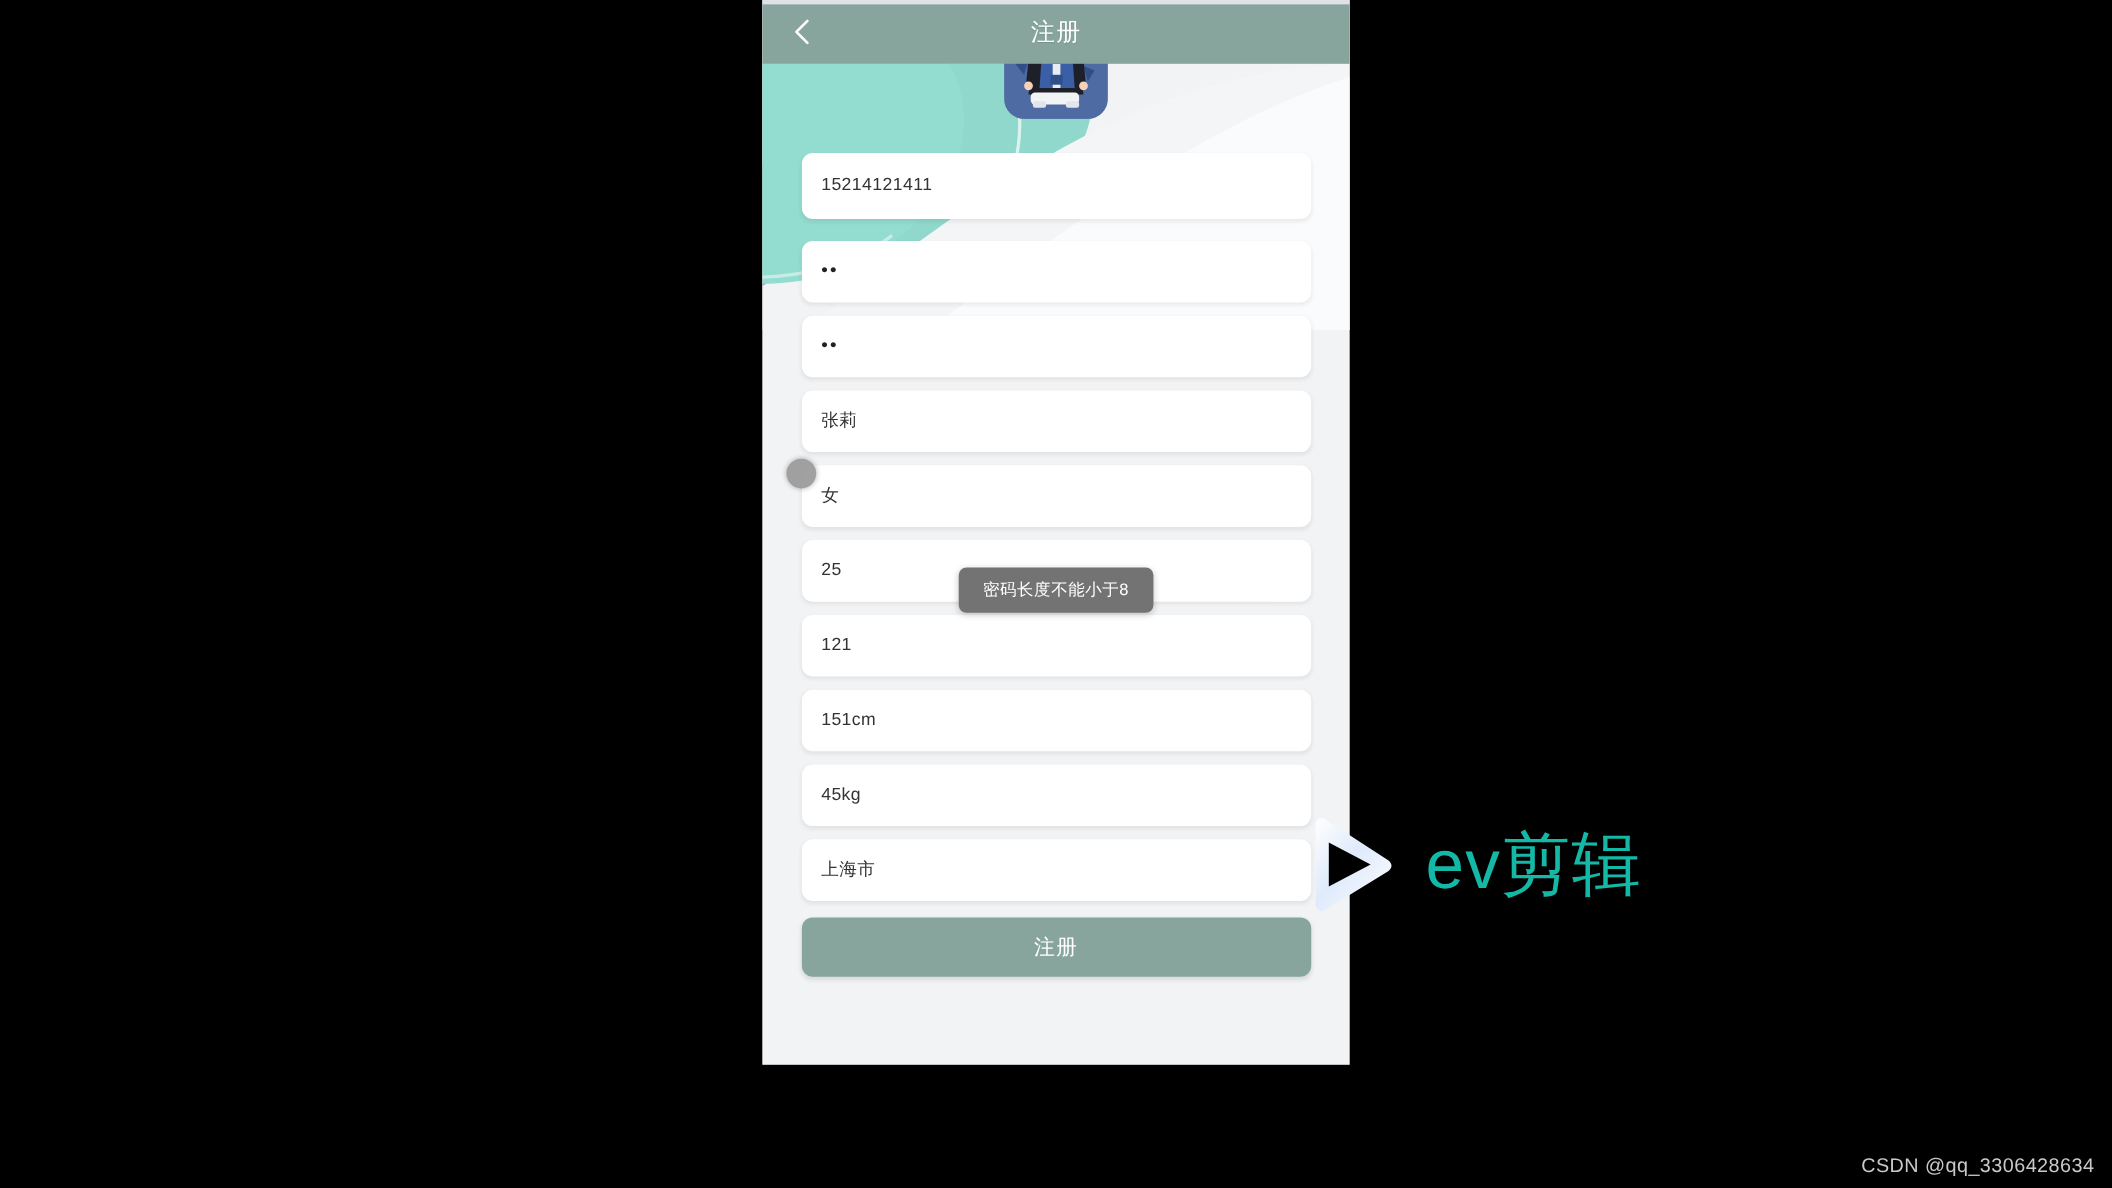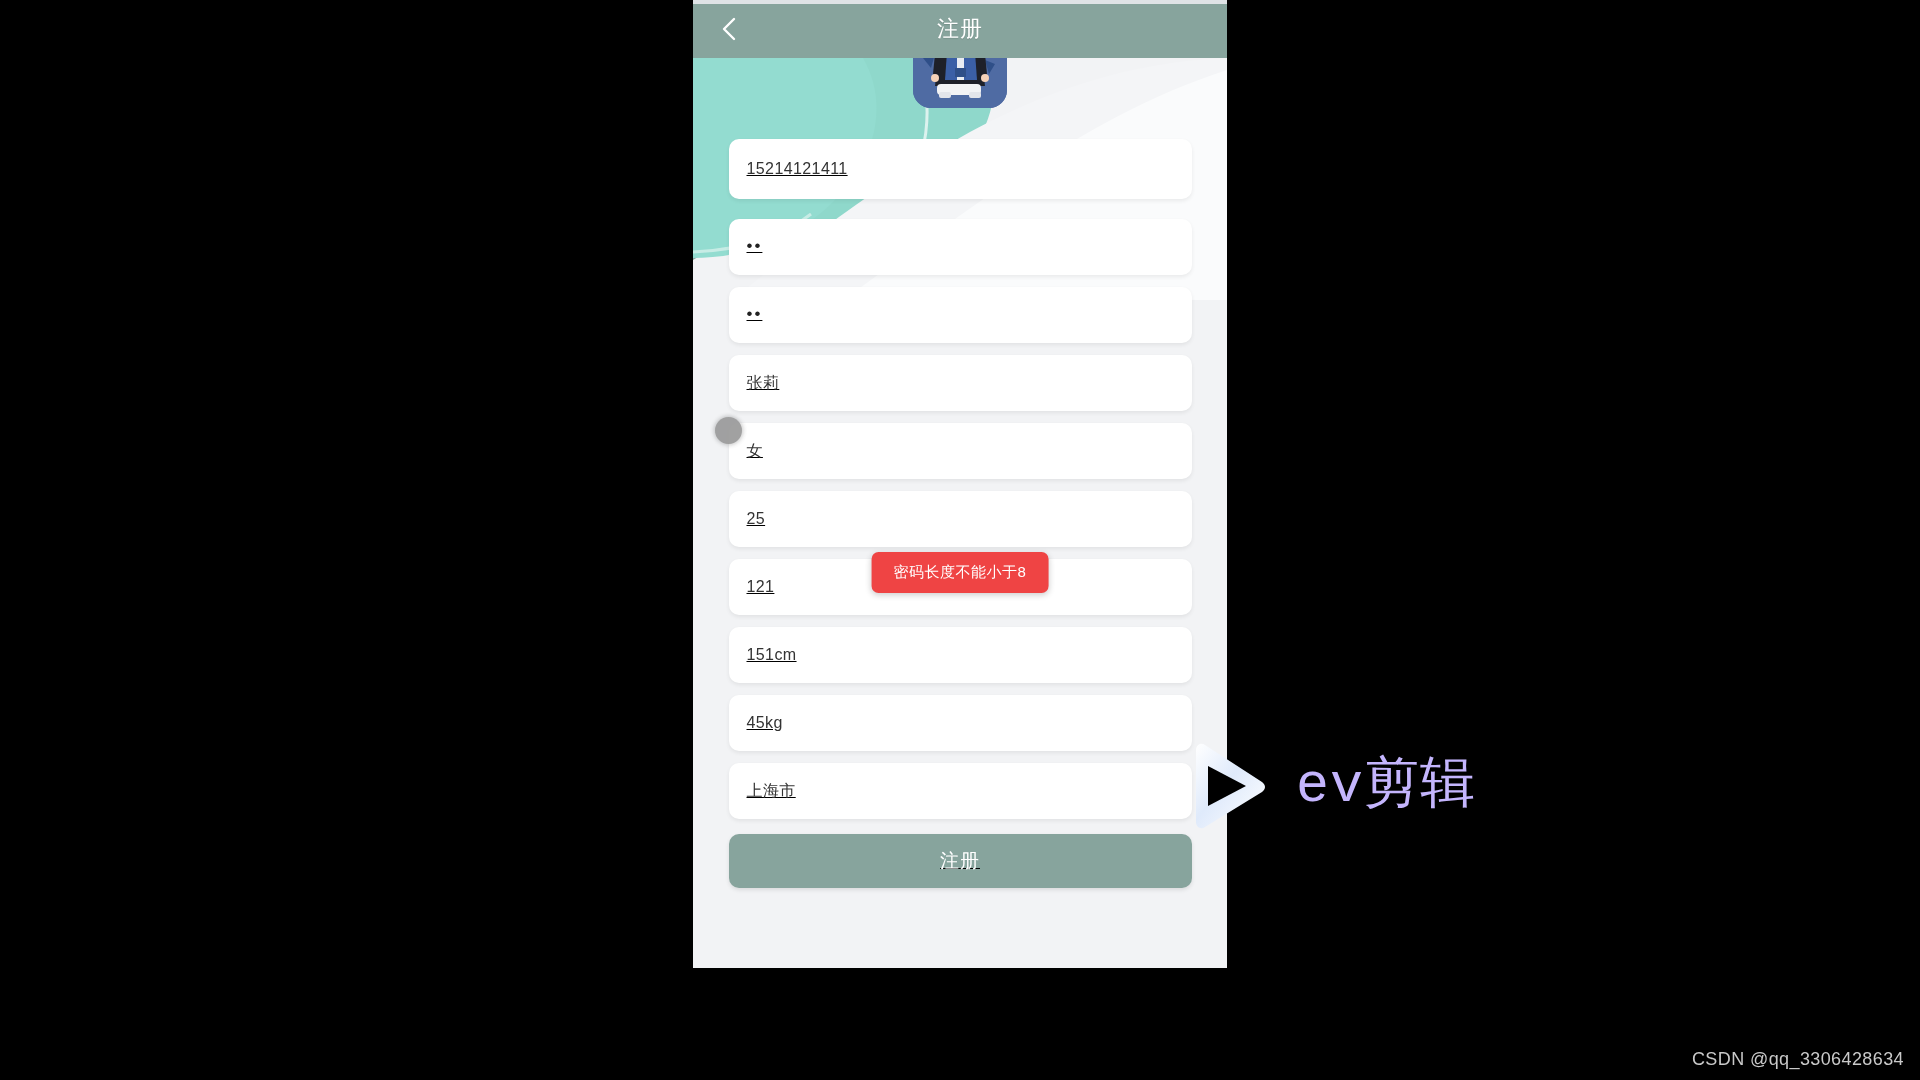--- a/index.html
+++ b/index.html
@@ -99,21 +99,20 @@
   }
   .avatar-inner { position:absolute; inset:0; }
 
   
   .form {
     position: absolute;
     left: 0;
     top: 139px;
     width: 534px;
     z-index: 4;
-    text-decoration: underline;
   }
   .field {
     position: relative;
     margin: 0 auto 12px auto;
     width: 463px;
     height: 56px;
     background: #ffffff;
     border-radius: 10px;
     box-shadow: 0 2px 4px rgba(0,0,0,0.07);
     display: flex;
@@ -153,30 +152,29 @@
     font-family: "Liberation Sans", sans-serif;
     box-shadow: 0 2px 4px rgba(0,0,0,0.10);
   }
 
   
   .toast {
     position: absolute;
     left: 50%;
     transform: translateX(-50%);
     top: 516px;
-    background: #ef4444;
+    background: #737373;
     color: #ffffff;
     font-size: 15px;
     border-radius: 7px;
     padding: 11px 22px;
     white-space: nowrap;
     z-index: 20;
     letter-spacing: 0.5px;
     box-shadow: 0 2px 6px rgba(0,0,0,0.20);
-    margin-top: 36px;
   }
 
   
   .touch-dot {
     position: absolute;
     left: 22px;
     top: 417px;
     width: 27px;
     height: 27px;
     border-radius: 50%;
@@ -191,25 +189,25 @@
     position: absolute;
     left: 1182px;
     top: 740px;
     display: flex;
     align-items: center;
     gap: 22px;
     z-index: 30;
   }
   .ev-tri svg { display: block; }
   .ev-text {
-    color: #c4b5fd;
-    font-size: 55px;
+    color: #14b8a6;
+    font-size: 63px;
     line-height: 1;
     letter-spacing: 1px;
-    font-family: Liberation Mono, monospace;
+    font-family: Liberation Sans, sans-serif;
   }
   .csdn {
     position: absolute;
     right: 16px;
     bottom: 10px;
     color: #c9c9c9;
     font-size: 18px;
     letter-spacing: 0.4px;
     z-index: 30;
     font-family: "Liberation Sans", sans-serif;

